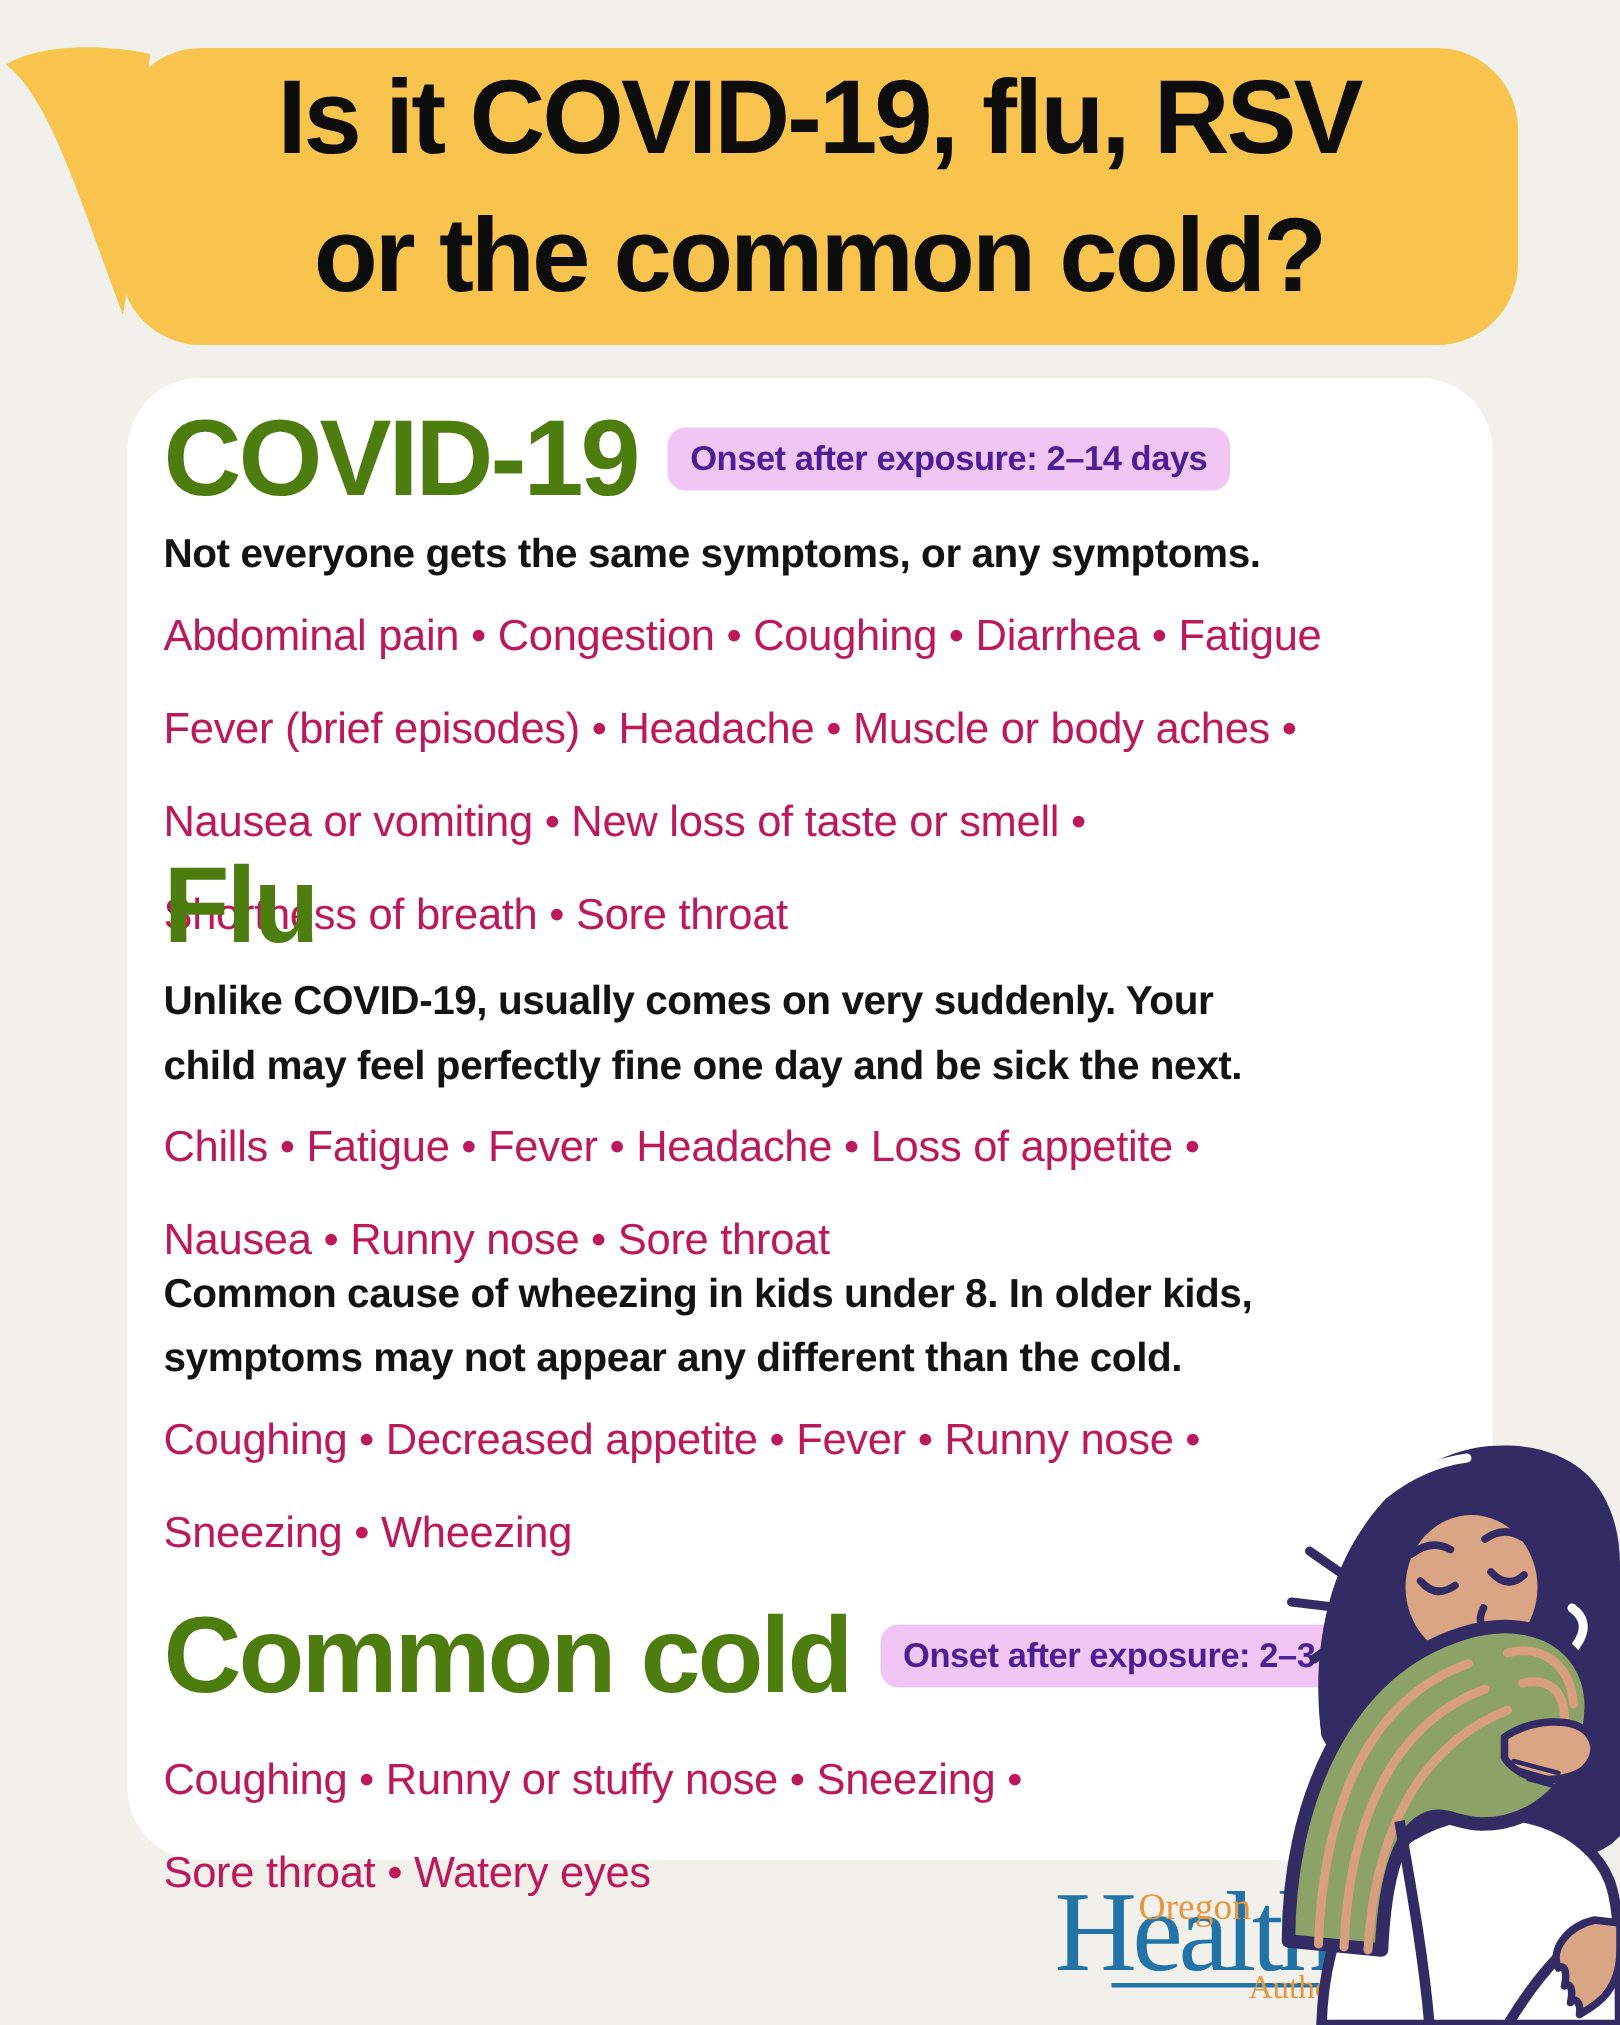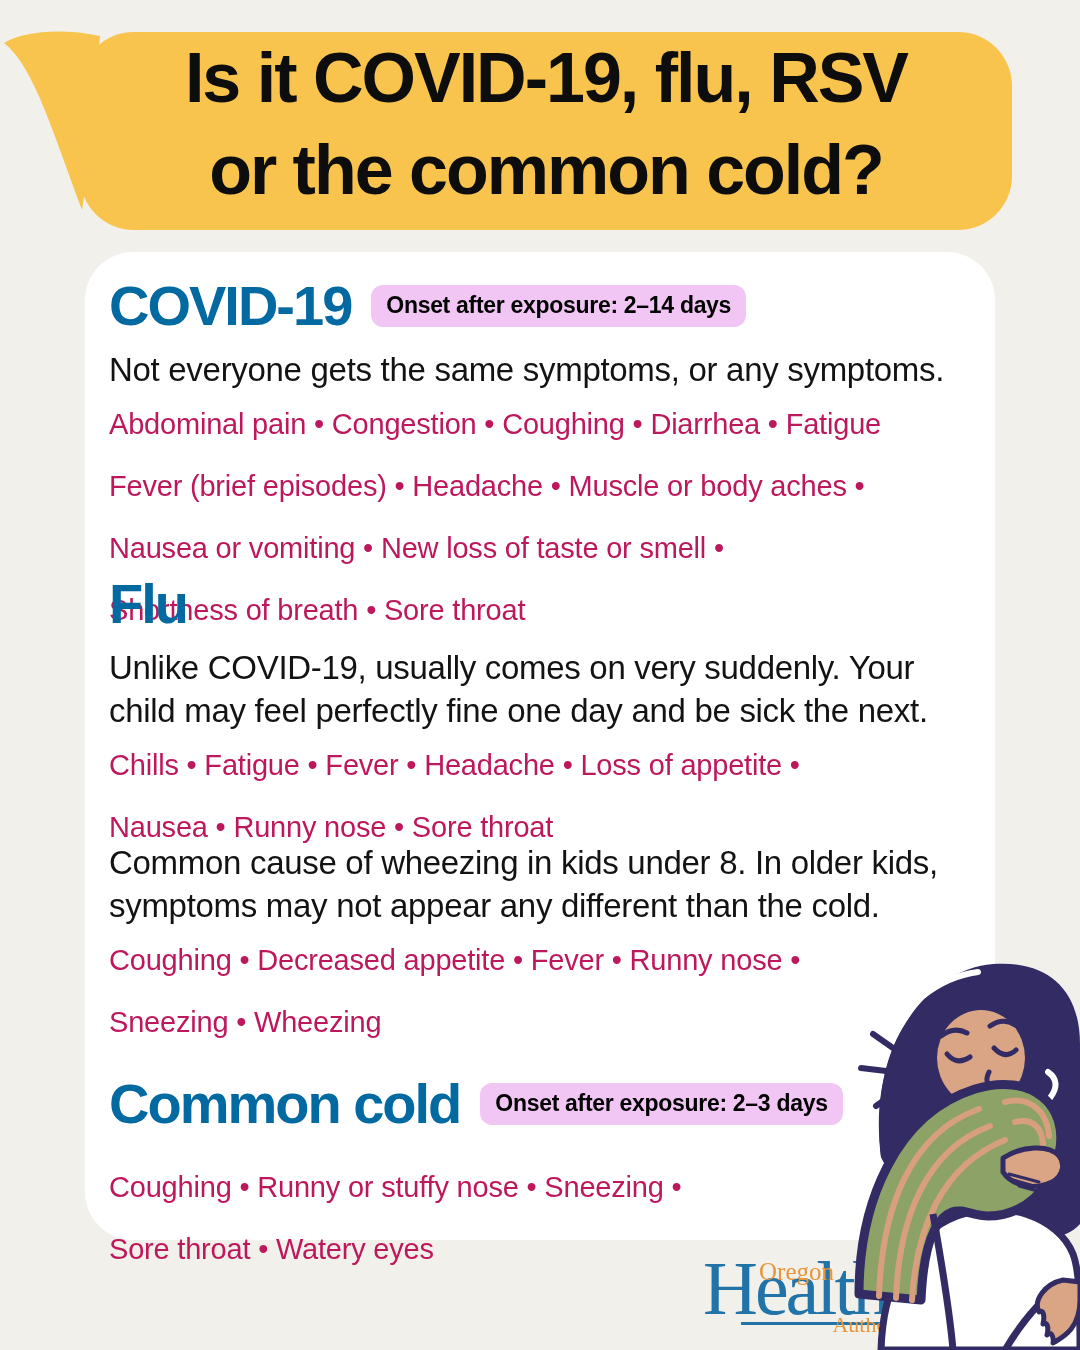--- a/index.html
+++ b/index.html
@@ -49,41 +49,41 @@
     z-index: 1;
   }
   .disease { position: absolute; left: 24px; right: 18px; }
   .sec-covid { top: 24px; }
   .sec-flu { top: 322px; }
   .sec-rsv { top: 577px; }
   .sec-cold { top: 822px; }
 
   .heading-row { display: flex; align-items: center; gap: 20px; }
   .disease h2 {
-    font-size: 56px;
+    font-size: 72px;
     line-height: 60px;
     font-weight: 700;
     letter-spacing: -2px;
-    color: #0369a1;
+    color: #4d7c0f;
     white-space: nowrap;
   }
   .badge {
     background: #F2C6F4;
     border-radius: 12px;
     padding: 7px 15px 8px 15px;
     font-size: 23px;
     font-weight: 700;
-    color: #000000;
+    color: #4c1d95;
     white-space: nowrap;
     letter-spacing: -0.3px;
   }
   .note {
     margin-top: 12px;
-    font-size: 33px;
-    font-weight: 400;
+    font-size: 27px;
+    font-weight: 700;
     line-height: 43px;
     white-space: pre-line;
     letter-spacing: -0.3px;
   }
   .note:empty { display: none; }
   .symptoms {
     margin-top: 2px;
     font-size: 29px;
     font-weight: 400;
     line-height: 62px;

